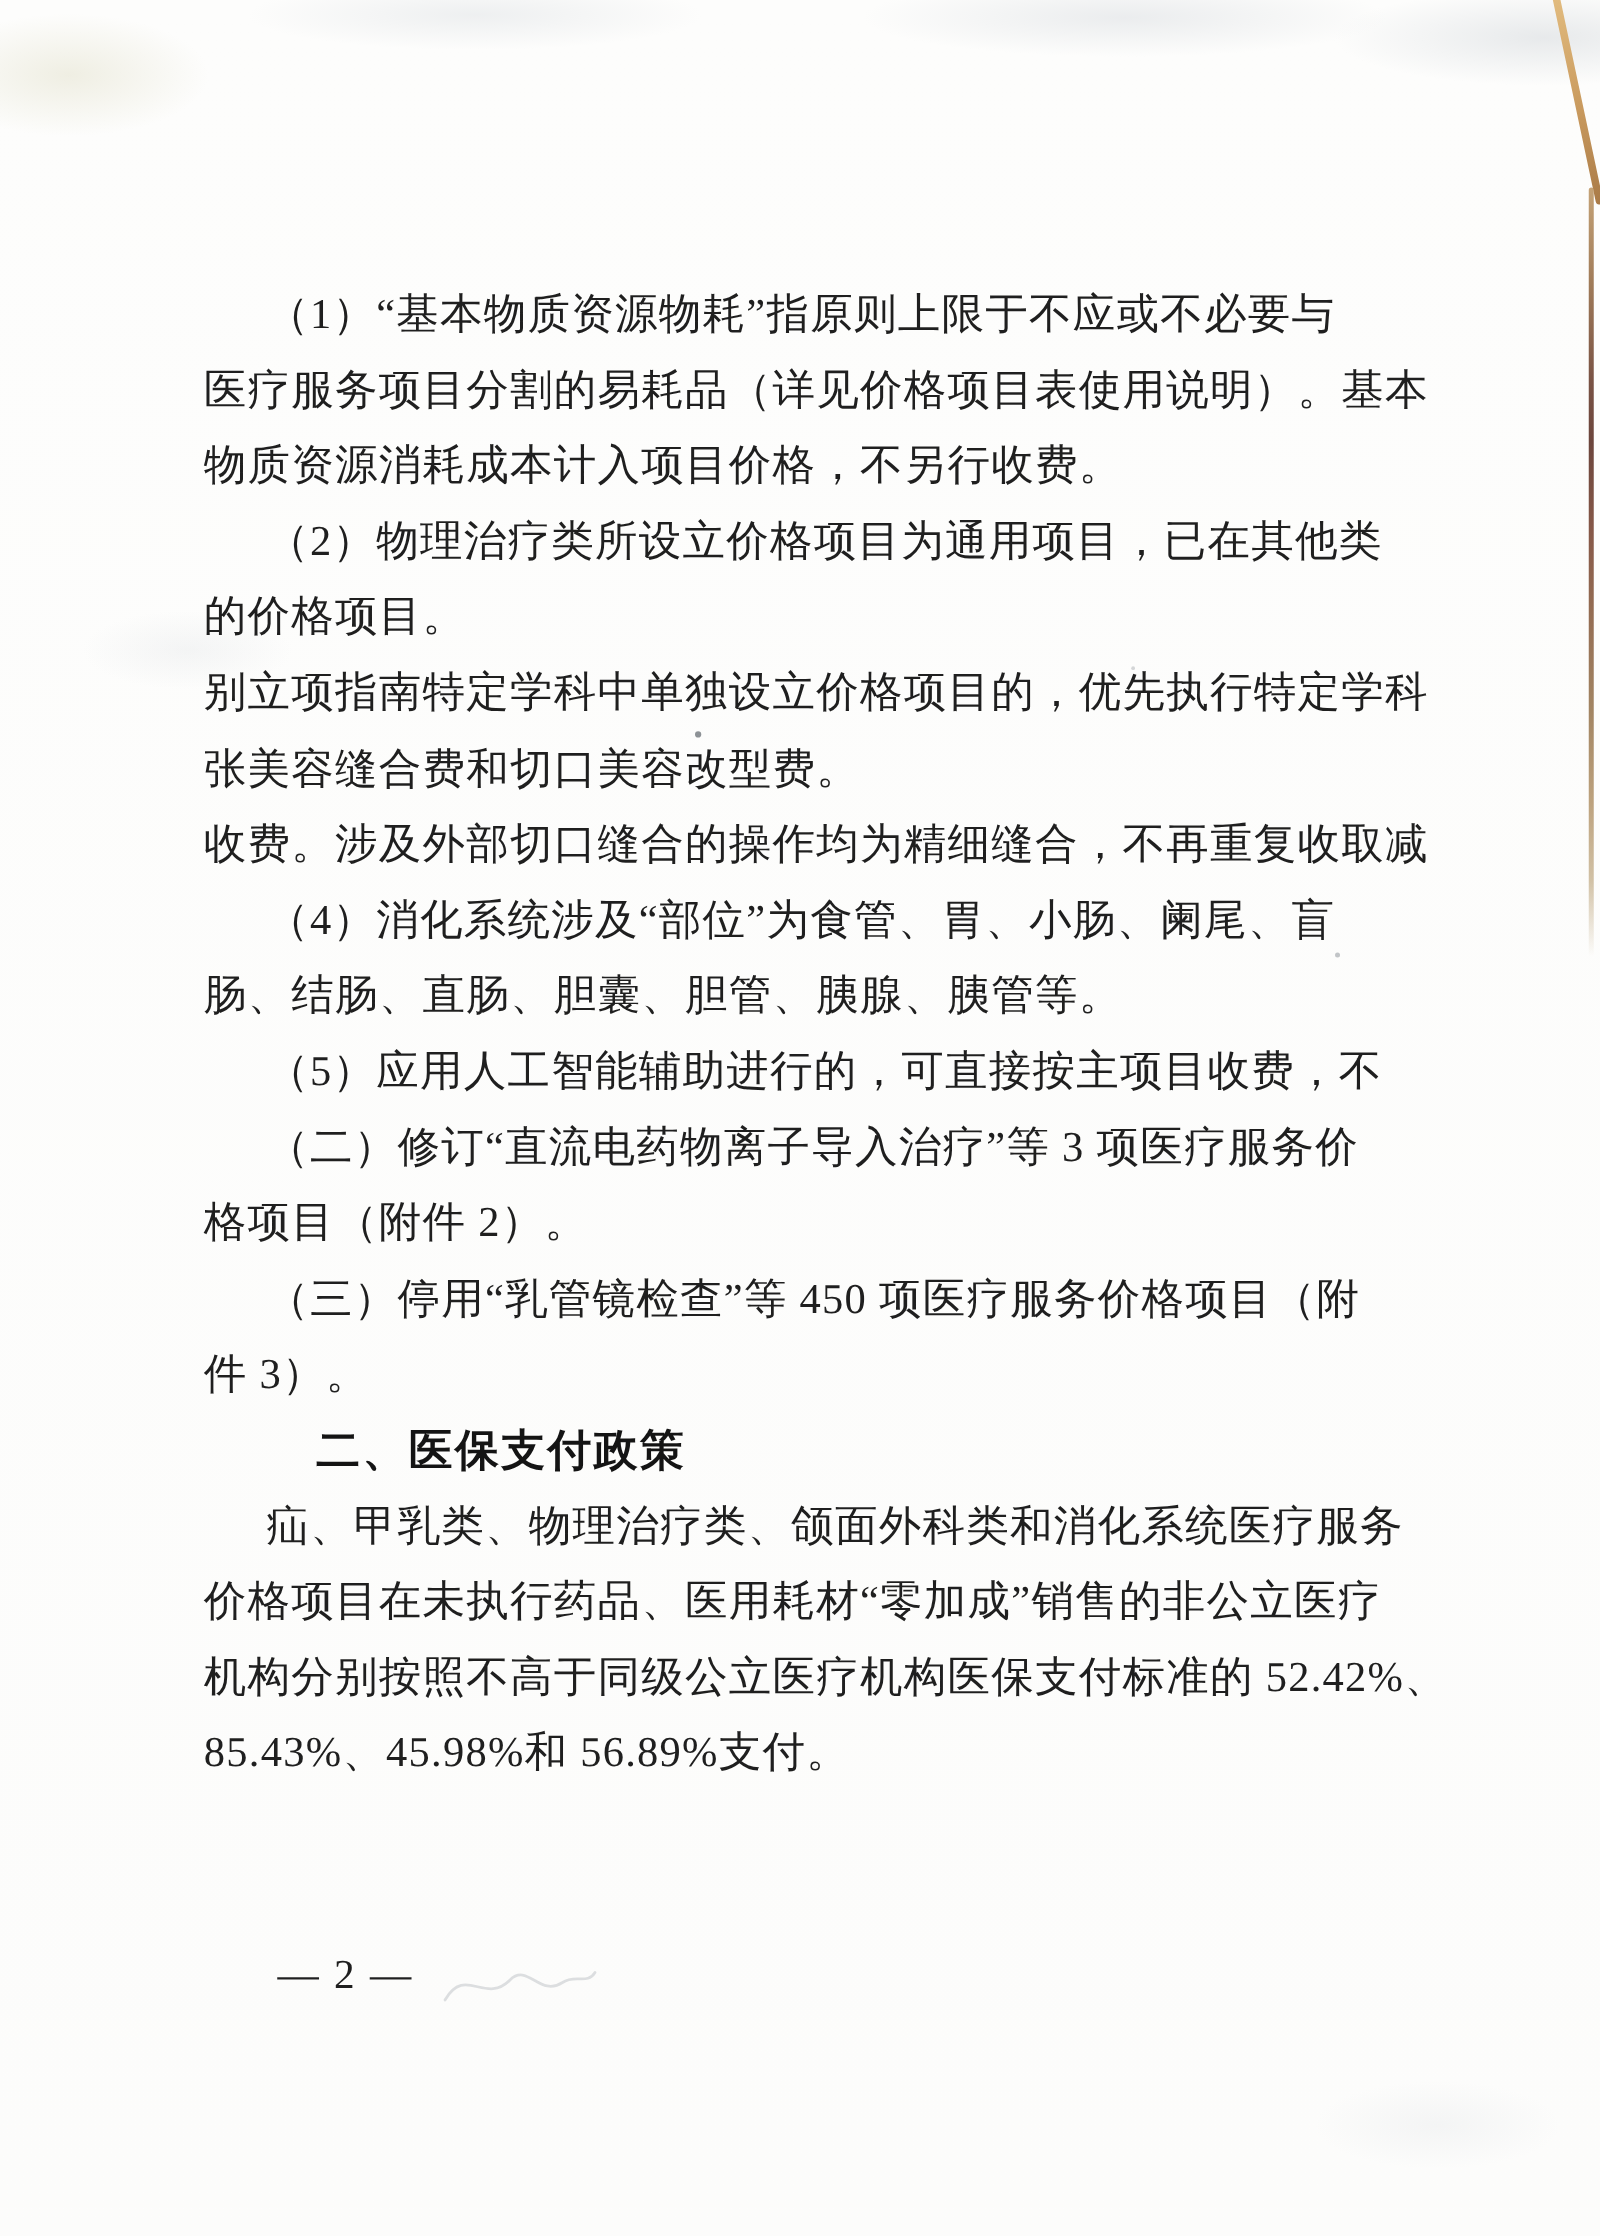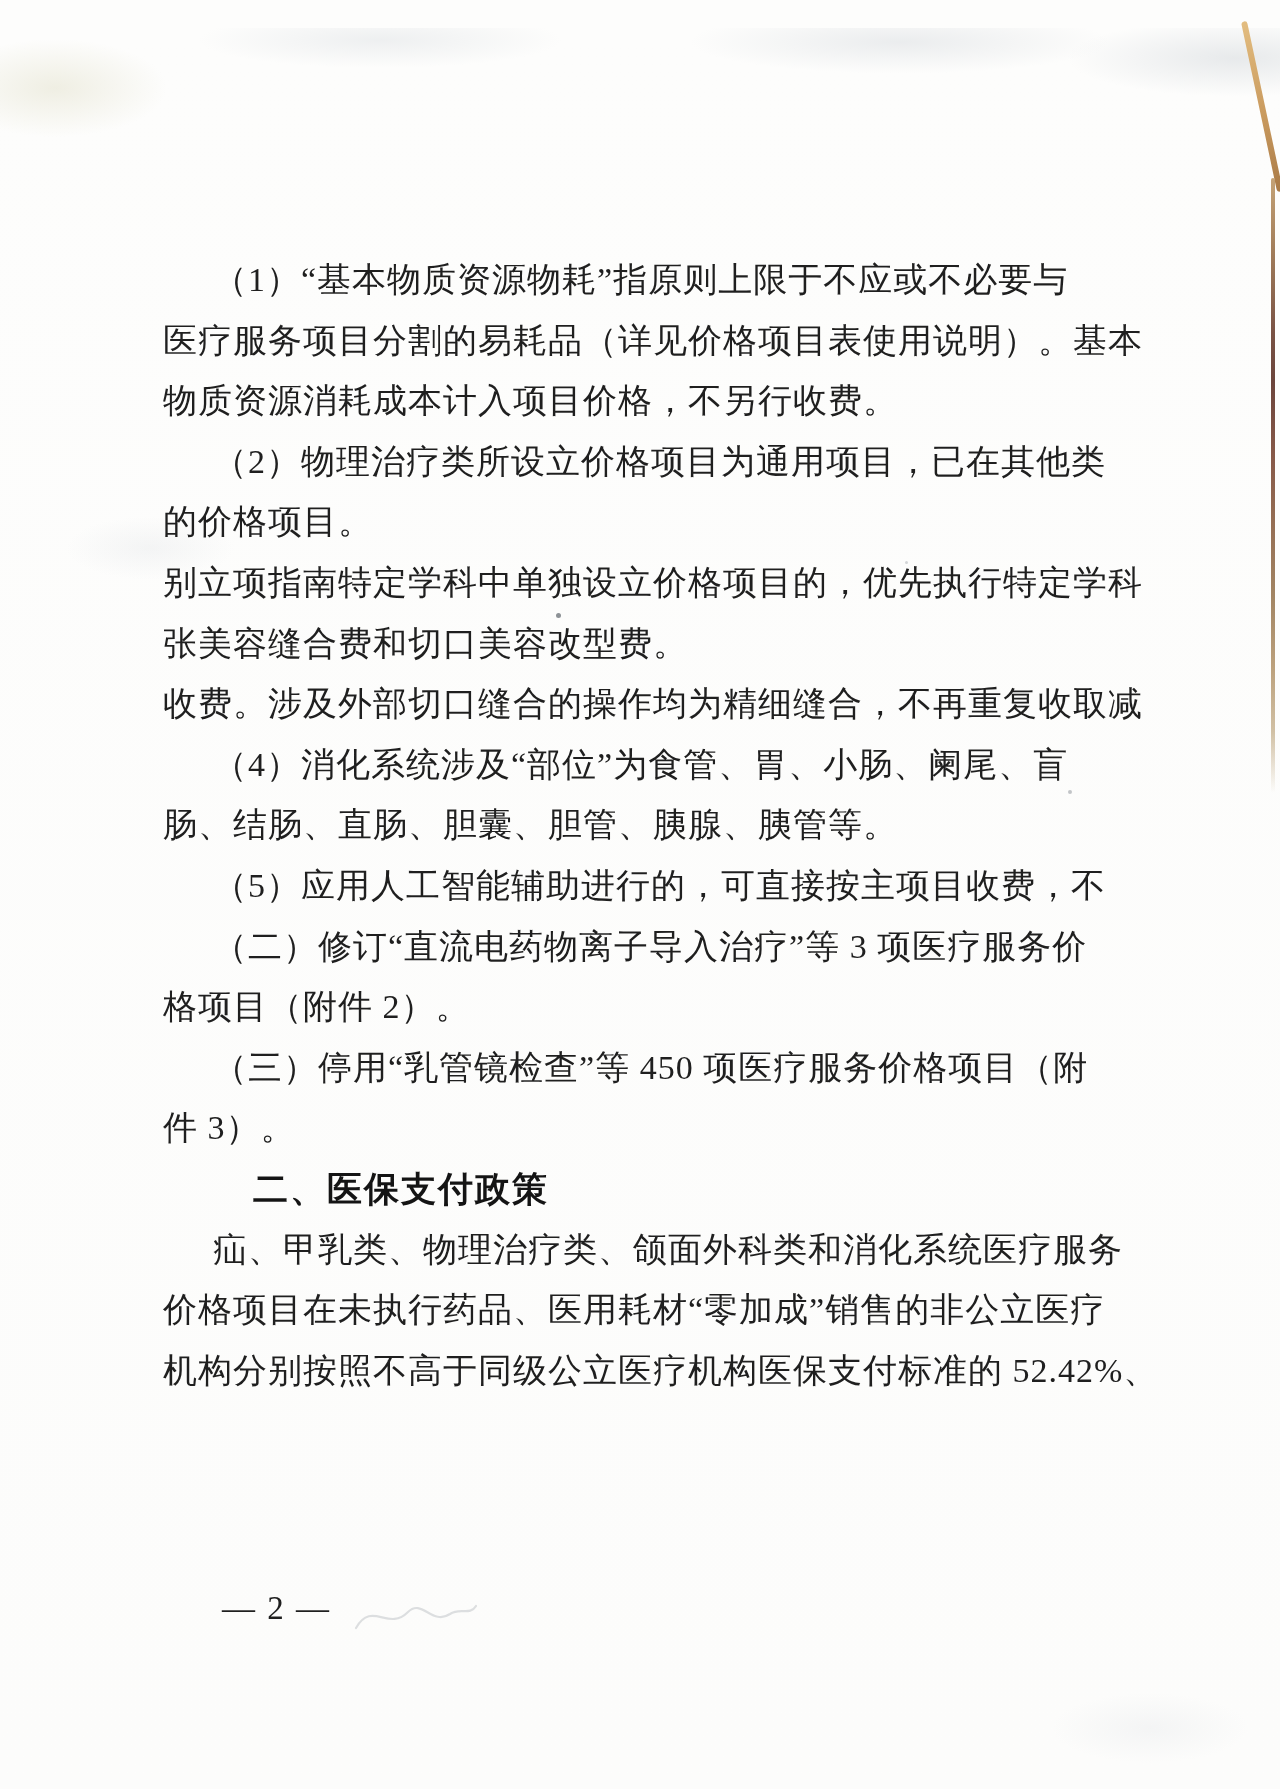--- a/index.html
+++ b/index.html
@@ -3,21 +3,21 @@
 <meta charset="utf-8">
 <style>
   html,body{margin:0;padding:0;}
   body{
     width:1280px;height:1789px;
     background:#fdfdfc;
     position:relative;
     overflow:hidden;
     font-family:"Liberation Serif","DejaVu Serif",serif;
   }
-  .paper{position:absolute;inset:0;margin-top:28px;}
+  .paper{position:absolute;inset:0;}
   .texture{
     position:absolute;inset:0;
     background:
       radial-gradient(ellipse 160px 70px at 55px 60px, rgba(222,220,196,.45), transparent 70%),
       radial-gradient(ellipse 260px 40px at 380px 12px, rgba(198,204,210,.28), transparent 70%),
       radial-gradient(ellipse 300px 45px at 900px 14px, rgba(192,198,205,.30), transparent 70%),
       radial-gradient(ellipse 240px 55px at 1235px 30px, rgba(185,192,199,.32), transparent 70%),
       radial-gradient(ellipse 120px 45px at 150px 520px, rgba(210,214,219,.22), transparent 70%),
       radial-gradient(ellipse 140px 50px at 1150px 1700px, rgba(210,214,219,.20), transparent 70%),
       linear-gradient(180deg,#fdfdfc 0%,#fcfcfb 100%);
@@ -27,21 +27,21 @@
   }
   .line{
     height:60.6px;line-height:60.6px;
     font-size:34px;color:#1f1f1f;
     letter-spacing:1px;white-space:nowrap;
     font-family:"Liberation Serif","DejaVu Serif",serif;
   }
   .line.indent{padding-left:50px;}
   .line.heading{
     padding-left:90px;
-    font-family:Liberation Sans, sans-serif;
+    font-family:Liberation Serif, serif;
     font-weight:700;font-size:35px;color:#141414;letter-spacing:2px;
   }
   .page-number{
     position:absolute;left:222px;top:1562px;
     font-size:33px;color:#1f1f1f;letter-spacing:2px;
     font-family:"Liberation Serif","DejaVu Serif",serif;
     white-space:nowrap;
   }
   .pencil-mark{
     position:absolute;left:350px;top:1560px;opacity:.55;
@@ -84,20 +84,21 @@
       <div class="line flush">肠、结肠、直肠、胆囊、胆管、胰腺、胰管等。</div>
       <div class="line indent">（5）应用人工智能辅助进行的，可直接按主项目收费，不</div>
       <div class="line indent">（二）修订“直流电药物离子导入治疗”等 3 项医疗服务价</div>
       <div class="line flush">格项目（附件 2）。</div>
       <div class="line indent">（三）停用“乳管镜检查”等 450 项医疗服务价格项目（附</div>
       <div class="line flush">件 3）。</div>
       <div class="line heading">二、医保支付政策</div>
       <div class="line indent">疝、甲乳类、物理治疗类、颌面外科类和消化系统医疗服务</div>
       <div class="line flush">价格项目在未执行药品、医用耗材“零加成”销售的非公立医疗</div>
       <div class="line flush">机构分别按照不高于同级公立医疗机构医保支付标准的 52.42%、</div>
+      <div class="line flush">85.43%、45.98%和 56.89%支付。</div>
     </div>
 
   <div class="page-number">— 2 —</div>
 
   <svg class="pencil-mark" width="130" height="55" viewBox="0 0 130 55">
     <path d="M6,40 C22,12 38,44 58,24 C72,10 82,38 100,26 C110,19 120,28 126,18" fill="none" stroke="#c3c7ca" stroke-width="2.2" stroke-linecap="round"></path>
   </svg>
 
   <div class="speck s1"></div>
   <div class="speck s2"></div>

